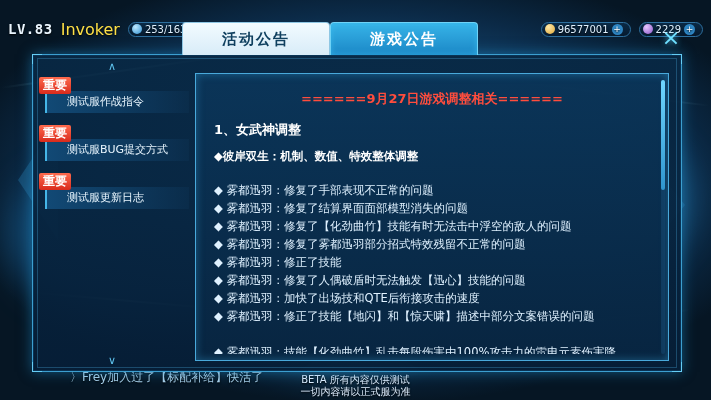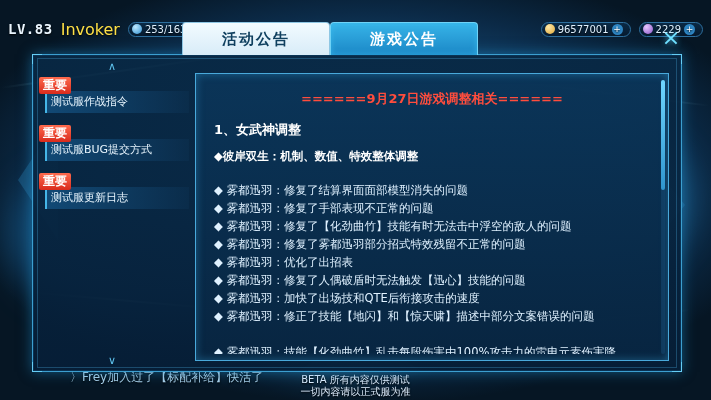--- a/index.html
+++ b/index.html
@@ -245,21 +245,21 @@
     border-radius: 2px;
     z-index: 2;
   }
   .side-item .title {
     position: absolute;
     left: 6px;
     top: 14px;
     width: 144px;
     height: 22px;
     line-height: 22px;
-    padding-left: 4px;
+    padding-left: 20px;
     font-size: 11px;
     color: #eaf7ff;
     background: linear-gradient(90deg, rgba(18,75,120,.95), rgba(12,48,80,.55));
     border-left: 2px solid #45b6e8;
     box-sizing: border-box;
     overflow: hidden;
     white-space: nowrap;
   }
 
   
@@ -424,25 +424,25 @@
       <div class="corner tl"></div>
       <div class="corner tr"></div>
       <div class="corner bl"></div>
       <div class="corner br"></div>
 
       <div id="content-scroll">
         <div class="c-head">======9月27日游戏调整相关======</div>
         <div class="c-sec">1、女武神调整</div>
         <div class="c-sub">◆彼岸双生：机制、数值、特效整体调整</div>
         <div class="c-gap"></div>
+        <div class="c-line">◆ 雾都迅羽：修复了手部表现不正常的问题</div>
         <div class="c-line">◆ 雾都迅羽：修复了结算界面面部模型消失的问题</div>
-        <div class="c-line">◆ 雾都迅羽：修复了手部表现不正常的问题</div>
         <div class="c-line">◆ 雾都迅羽：修复了【化劲曲竹】技能有时无法击中浮空的敌人的问题</div>
         <div class="c-line">◆ 雾都迅羽：修复了雾都迅羽部分招式特效残留不正常的问题</div>
-        <div class="c-line">◆ 雾都迅羽：优化了出招表</div>
+        <div class="c-line">◆ 雾都迅羽：修正了技能</div>
         <div class="c-line">◆ 雾都迅羽：修复了人偶破盾时无法触发【迅心】技能的问题</div>
         <div class="c-line">◆ 雾都迅羽：加快了出场技和QTE后衔接攻击的速度</div>
         <div class="c-line">◆ 雾都迅羽：修正了技能【地闪】和【惊天啸】描述中部分文案错误的问题</div>
         <div class="c-gap"></div>
         <div class="c-gap"></div>
         <div class="c-line">◆ 雾都迅羽：技能【化劲曲竹】乱击每段伤害由100%攻击力的雷电元素伤害降</div>
 
       </div>
 
       <div id="content-scrollbar">

